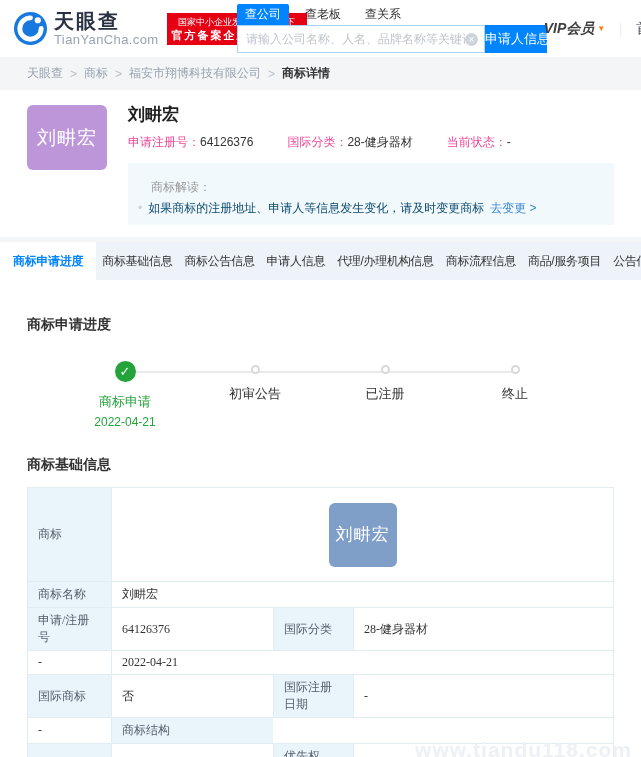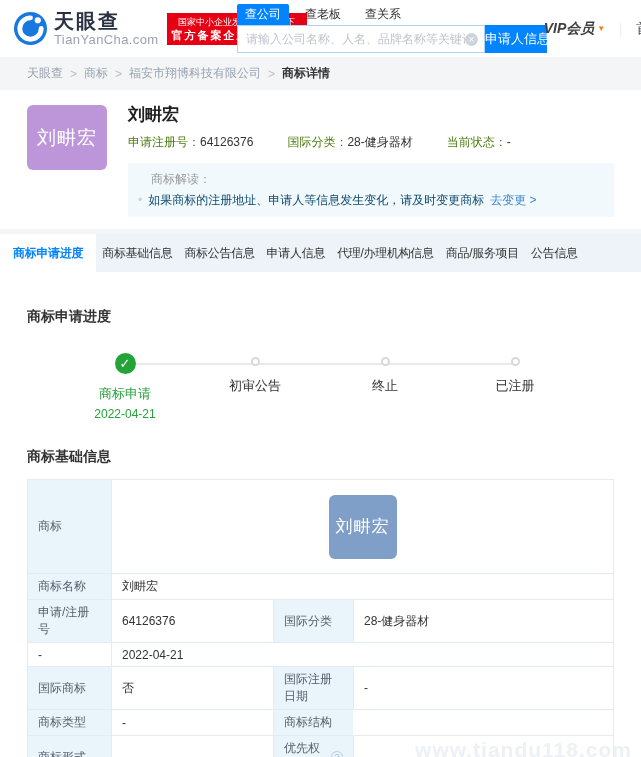--- a/index.html
+++ b/index.html
@@ -37,24 +37,24 @@
   .crumb { color:#98a3b0; cursor:pointer; }
   .crumb-sep { color:#b6bfc9; margin:0 7px; }
   .crumb-current { color:#333; font-weight:bold; }
   
   .summary-card { background:#fff; padding:15px 27px 12px; display:flex; }
   .tm-logo { width:80px; height:65px; background:#bd96da; border-radius:6px; color:#fff; font-size:19px; display:flex; align-items:center; justify-content:center; flex-shrink:0; letter-spacing:1px; }
   .summary-main { flex:1; margin-left:21px; min-width:0; }
   .summary-title { font-size:17px; font-weight:bold; color:#222; line-height:20px; }
   .summary-fields { display:flex; margin-top:9px; font-size:12px; }
   .field { margin-right:34px; white-space:nowrap; }
-  .field-label { color:#4d7c0f; }
+  .field-label { color:#ec4899; }
   .field-value { color:#333; }
   .interp-box { background:#f2f9fd; margin-top:12px; padding:8px 10px 9px; font-size:12px; }
-  .interp-heading { color:#999; margin-left:13px; line-height:16px; }
+  .interp-heading { color:#999; margin-left:13px; line-height:16px;margin-top:8px; }
   .interp-line { margin-top:5px; display:flex; align-items:center; line-height:16px; }
   .interp-bullet { color:#c8d2dc; margin-right:6px; }
   .interp-text { color:#0c4a6e; }
   .interp-link { color:#3b87d3; margin-left:6px; cursor:pointer; white-space:nowrap; }
   .gap { height:5px; background:#f4f5f6; }
   
   .tab-bar { background:#edf3f8; display:flex; height:38px; font-size:12px; white-space:nowrap; overflow:hidden; }
   .tab { line-height:38px; padding:0 6px; color:#333; letter-spacing:-.3px; cursor:pointer; }
   .tab.active { background:#fff; color:#0084ff; font-weight:bold; padding:0 13px; }
   
@@ -67,21 +67,21 @@
   .step { flex:1; display:flex; flex-direction:column; align-items:center; position:relative; z-index:1; }
   .circle-done { width:21px; height:21px; border-radius:50%; background:#23a33a; color:#fff; font-size:13px; line-height:21px; text-align:center; font-weight:bold; }
   .circle-pending { width:9px; height:9px; border-radius:50%; background:#fff; border:2px solid #d9d9d9; margin-top:4px; }
   .step-label { margin-top:11px; font-size:13px; color:#333; }
   .step.done .step-label { color:#23a33a; }
   .step-date { margin-top:4px; font-size:12px; color:#23a33a; height:15px; }
   
   .info-table { margin-top:13px; border:1px solid #e2ecf3; font-size:12px; }
   .trow { display:grid; border-bottom:1px solid #e2ecf3; }
   .trow:last-child { border-bottom:none; }
-  .trow.pair { grid-template-columns:83px 162px 80px 1fr; }
+  .trow.pair { grid-template-columns:83px 162px 80px 1fr;font-family:Liberation Serif, serif; }
   .trow.full { grid-template-columns:83px 1fr; }
   .trow.image { grid-template-columns:83px 1fr; height:94px; }
   .cell { padding:4px 10px; display:flex; align-items:center; min-height:23px; border-left:1px solid #e2ecf3; color:#333; }
   .cell:first-child { border-left:none; }
   .cell.lbl { background:#eaf4fb; color:#55606c; }
   .cell.img-cell { justify-content:center; }
   .tm-img { width:68px; height:64px; background:#7f9ec8; border-radius:6px; color:#fff; font-size:17px; display:flex; align-items:center; justify-content:center; letter-spacing:1px; }
   .help-icon { width:12px; height:12px; border:1px solid #b9d0e3; border-radius:50%; color:#a7c2da; font-size:9px; line-height:11px; text-align:center; margin-left:5px; flex-shrink:0; }
   .watermark { position:absolute; right:9px; bottom:-5px; font-size:21px; font-weight:bold; color:#edf1f5; letter-spacing:1px; pointer-events:none; }
 </style>
@@ -157,46 +157,47 @@
 </div>
 
 <div class="gap"></div>
 
 <div class="tab-bar">
     <div class="tab active">商标申请进度</div>
     <div class="tab">商标基础信息</div>
     <div class="tab">商标公告信息</div>
     <div class="tab">申请人信息</div>
     <div class="tab">代理/办理机构信息</div>
+    <div class="tab">商标流程信息</div>
     <div class="tab">商品/服务项目</div>
     <div class="tab">公告信息</div>
   </div>
 
 <div class="content">
   <div class="section-title st-progress">商标申请进度</div>
   <div class="progress-track">
     <div class="track-line"></div>
   <div class="step done">
         <div class="circle-done">✓</div>
         <div class="step-label">商标申请</div>
         <div class="step-date">2022-04-21</div>
       </div>
       <div class="step">
         <div class="circle-pending"></div>
         <div class="step-label">初审公告</div>
         <div class="step-date"></div>
       </div>
       <div class="step">
         <div class="circle-pending"></div>
-        <div class="step-label">终止</div>
+        <div class="step-label">已注册</div>
         <div class="step-date"></div>
       </div>
       <div class="step">
         <div class="circle-pending"></div>
-        <div class="step-label">已注册</div>
+        <div class="step-label">终止</div>
         <div class="step-date"></div>
       </div>
     </div>
 
   <div class="section-title st-basic">商标基础信息</div>
   <div class="info-table">
       <div class="trow image">
         <div class="cell lbl">商标</div>
         <div class="cell img-cell">
           <div class="tm-img">刘畊宏</div>
@@ -216,21 +217,20 @@
         <div class="cell">-</div>
         <div class="cell">2022-04-21</div>
       </div>
       <div class="trow pair">
         <div class="cell lbl">国际商标</div>
         <div class="cell">否</div>
         <div class="cell lbl">国际注册日期</div>
         <div class="cell">-</div>
       </div>
       <div class="trow pair">
-        <div class="cell lbl">商标类型</div>
         <div class="cell">-</div>
         <div class="cell lbl">商标结构</div>
       </div>
       <div class="trow pair">
         <div class="cell lbl">商标形式</div>
         <div class="cell">-</div>
         <div class="cell lbl">优先权日期<span class="help-icon">?</span></div>
         <div class="cell">-</div>
       </div>
     </div>

